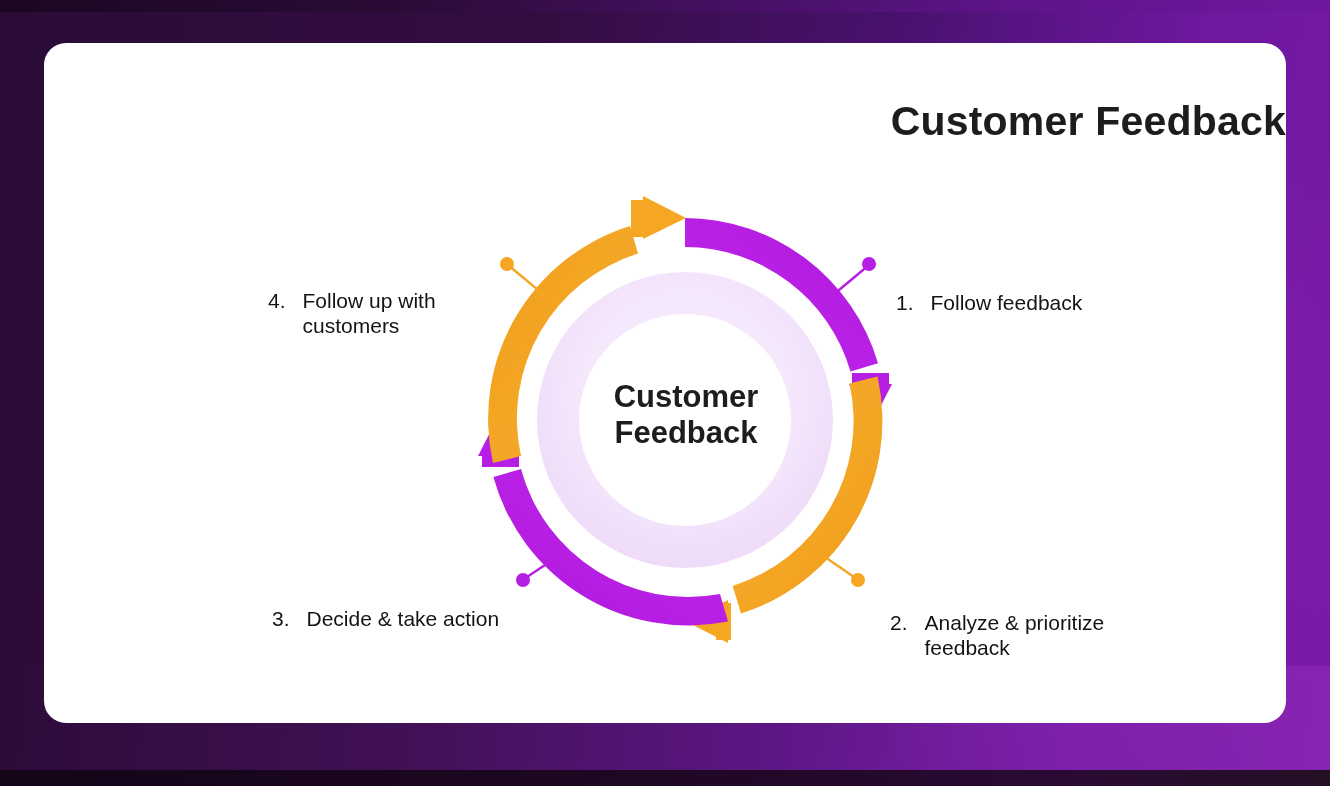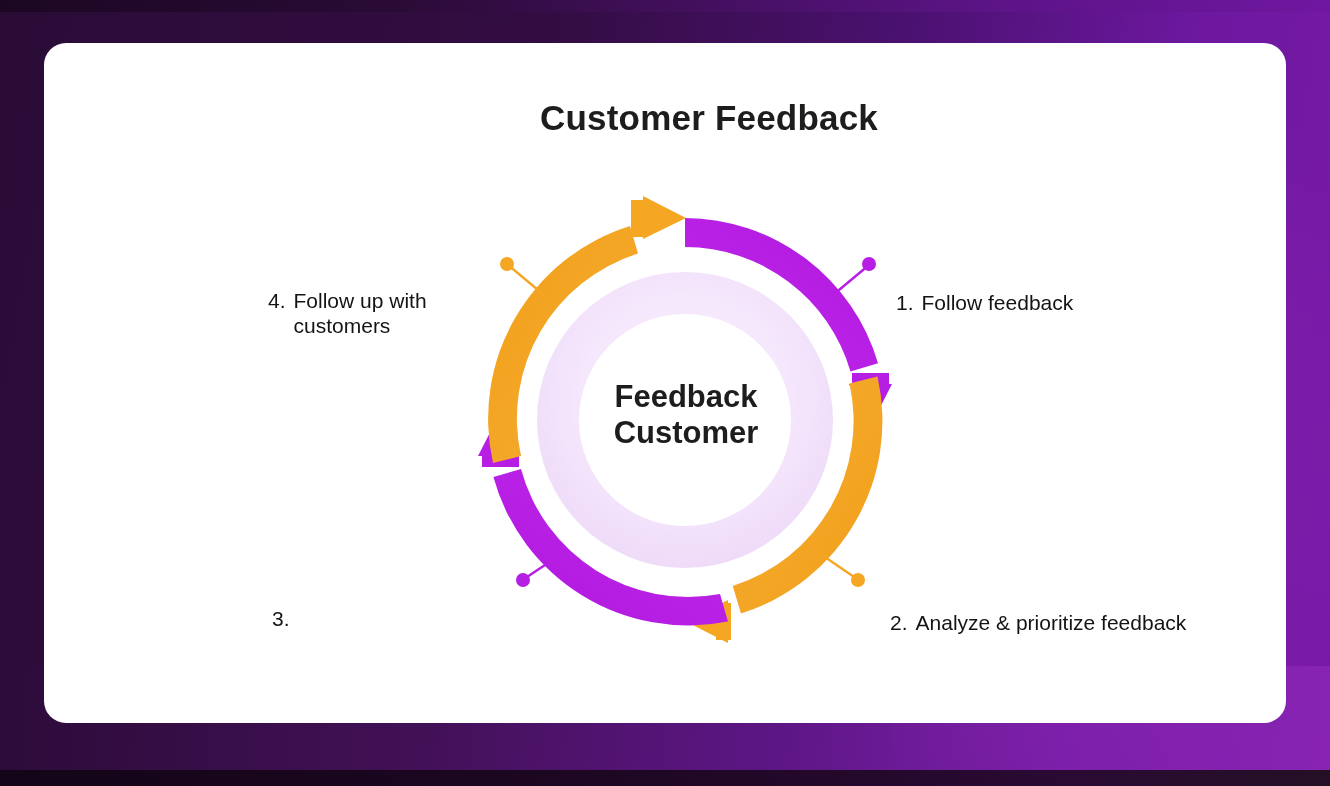--- a/index.html
+++ b/index.html
@@ -30,38 +30,38 @@
     position:absolute;left:0;bottom:0;width:1330px;height:16px;
     background:linear-gradient(90deg,#140518 0%,#1d0722 45%,#2a0a33 80%,#241025 100%);
   }
 
   .card{
     position:absolute;left:44px;top:43px;width:1242px;height:680px;
     background:#ffffff;border-radius:22px;
   }
 
   .title{
-    position:absolute;left:0;top:55px;width:1242px;text-align:center;
-    font-size:35px;font-weight:700;color:#1d1d1f;letter-spacing:.2px;padding-left:44px;
+    position:absolute;left:0;top:55px;width:1242px;text-align:right;
+    font-size:41px;font-weight:700;color:#1d1d1f;letter-spacing:.2px;
   }
 
   .diagram{position:absolute;left:0;top:0;width:1242px;height:680px;}
   .diagram svg{position:absolute;left:0;top:0;}
 
   .center-text{
     position:absolute;left:512px;top:336px;width:260px;text-align:center;
     font-size:31px;font-weight:700;color:#1d1d1f;line-height:1.17;
   }
 
   .label{
     position:absolute;font-size:21px;color:#141414;line-height:1.18;
   }
   .label .row{display:flex;}
   .label .num{flex:0 0 auto;}
-  .label .txt{flex:1 1 auto;}
+  .label .txt{flex:1 1 auto;margin-left:9px;}
 
   .label.right{text-align:left;}
   .label.left{text-align:left;}
 
   .label-1{left:852px;top:248px;width:300px;}
   .label-1 .num{margin-right:8px;}
   .label-2{left:846px;top:568px;width:300px;}
   .label-2 .num{margin-right:8px;}
   .label-3{left:228px;top:564px;width:250px;}
   .label-3 .num{margin-right:8px;}
@@ -169,41 +169,42 @@
           <line x1="516" y1="512" x2="480" y2="536" stroke="#b61fe3" stroke-width="2.4"></line>
           <circle cx="479" cy="537" r="7" fill="#b61fe3"></circle>
         </g>
         <g>
           <line x1="500" y1="252" x2="464" y2="222" stroke="#f5a623" stroke-width="2.4"></line>
           <circle cx="463" cy="221" r="7" fill="#f5a623"></circle>
         </g>
       </svg>
 
       <div class="center-text">
+        <div>Customer</div>
         <div>Feedback</div>
-        <div>Customer</div>
       </div>
 
       <div class="label label-1 right">
         <div class="row">
           <span class="num">1.</span>
           <span class="txt">Follow feedback</span>
         </div>
       </div>
 
       <div class="label label-2 right">
         <div class="row">
           <span class="num">2.</span>
           <span class="txt">Analyze &amp; prioritize feedback</span>
         </div>
       </div>
 
       <div class="label label-3 left">
         <div class="row">
           <span class="num">3.</span>
+          <span class="txt">Decide &amp; take action</span>
         </div>
       </div>
 
       <div class="label label-4 left">
         <div class="row">
           <span class="num">4.</span>
           <span class="txt">Follow up with customers</span>
         </div>
       </div>
 

